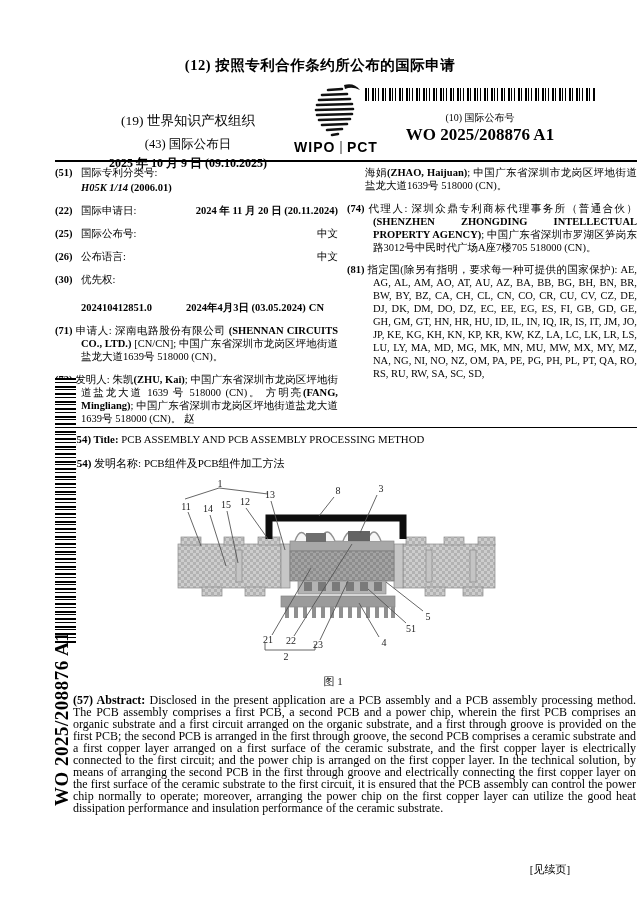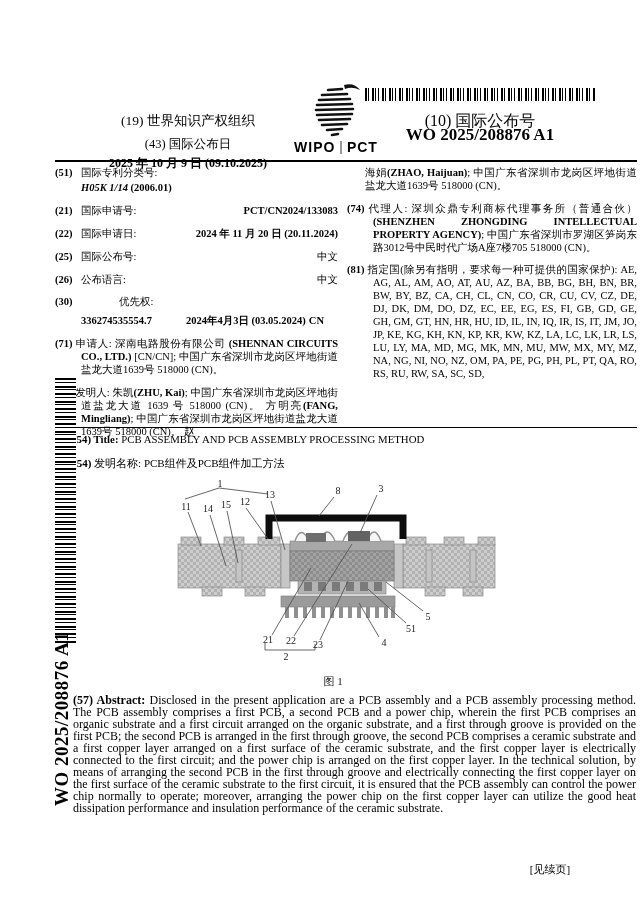--- a/index.html
+++ b/index.html
@@ -16,21 +16,21 @@
   .hdr-left .r1{font-size:13.5px;}
   .hdr-left .r2{font-size:13px;letter-spacing:8px;margin-top:2px;}
   .hdr-left .r3{font-size:12.5px;margin-top:6px;}
   .hdr-left .r4{font-size:12px;font-weight:bold;margin-top:2px;white-space:nowrap;}
   .logo-wrap{top:84px;left:300px;width:70px;text-align:center;}
   .logo-text{top:139px;left:272px;width:128px;text-align:right;font-family:"Liberation Sans","DejaVu Sans",sans-serif;
     font-size:14px;font-weight:bold;letter-spacing:1px;display:flex;align-items:center;justify-content:center;gap:5px;}
   .logo-sep{display:inline-block;width:1.5px;height:13px;background:#9a9a9a;}
   .barcode-h{top:88px;left:365px;width:230px;height:13px;
     background:repeating-linear-gradient(90deg,#000 0 2px,#fff 2px 3px,#000 3px 4px,#fff 4px 7px,#000 7px 9px,#fff 9px 10px,#000 10px 11px,#fff 11px 13px,#000 13px 14px,#fff 14px 17px);}
-  .pubno-label{top:111px;left:365px;width:230px;text-align:center;font-size:16px;}
+  .pubno-label{top:111px;left:365px;width:230px;text-align:center;font-size:10px;}
   .pubno-value{top:125px;left:365px;width:230px;text-align:center;font-size:17px;font-weight:bold;white-space:nowrap;}
   .rule1{top:160px;left:55px;width:582px;height:1.6px;background:#000;}
   
   .cols{top:167px;left:55px;width:582px;font-size:10.5px;line-height:12.9px;}
   .col-l{position:absolute;left:0;top:0;width:283px;}
   .col-r{position:absolute;left:292px;top:0;width:290px;}
   .frow{display:flex;margin-bottom:10px;}
   .frow .tag{font-weight:bold;width:26px;flex:0 0 26px;}
   .frow .lbl{white-space:nowrap;}
   .frow .val{margin-left:auto;text-align:right;}
@@ -58,20 +58,21 @@
   .side-pubno{top:806px;left:51px;transform:rotate(-90deg);transform-origin:0 0;
     font-size:19px;font-weight:bold;white-space:nowrap;letter-spacing:.5px;}
   
   .continued{top:862px;left:490px;width:120px;text-align:center;font-size:11px;}
 </style>
 </head>
 <body>
 
 <div id="page">
 
+  <div class="abs hdr-line12">(12) 按照专利合作条约所公布的国际申请</div>
 
   <div class="abs hdr-left">
     <div class="r1">(19) 世界知识产权组织</div>
     <div class="r3">(43) 国际公布日</div>
     <div class="r4">2025 年 10 月 9 日 (09.10.2025)</div>
   </div>
 
   <div class="abs logo-wrap">
     <svg width="62" height="56" viewBox="0 0 62 56">
       <g stroke="#111" stroke-width="2.6" stroke-linecap="round">
@@ -105,50 +106,45 @@
     <div class="col-l">
 
       <div class="frow" style="margin-bottom:2px;">
         <span class="tag">(51)</span>
         <span class="lbl">国际专利分类号:</span>
       </div>
       <div class="ipc-val" style="margin-bottom:10px;">
         <span class="ipc-class">H05K 1/14</span><span> (2006.01)</span>
       </div>
 
-      <div class="frow">
-        <span class="tag">(21)</span>
-        <span class="lbl">国际申请号:</span>
-        <span class="val b">PCT/CN2024/133083</span>
-      </div>
 
       <div class="frow">
         <span class="tag">(22)</span>
         <span class="lbl">国际申请日:</span>
         <span class="val b">2024 年 11 月 20 日 (20.11.2024)</span>
       </div>
 
       <div class="frow">
         <span class="tag">(25)</span>
         <span class="lbl">国际公布号:</span>
         <span class="val">中文</span>
       </div>
 
       <div class="frow">
         <span class="tag">(26)</span>
         <span class="lbl">公布语言:</span>
         <span class="val">中文</span>
       </div>
 
-      <div class="frow" style="margin-bottom:6px;gap:38px;">
+      <div class="frow" style="margin-bottom:16px;">
         <span class="tag">(30)</span>
         <span class="lbl">优先权:</span>
       </div>
       <div class="prio-vals" style="margin-bottom:10px;">
-        <span>336274535554.7</span>
+        <span>202410412851.0</span>
         <span class="pv2">2024年4月3日 (03.05.2024)</span>
         <span class="pv3">CN</span>
       </div>
 
       <div class="hang">
         <span class="tag">(71)</span>
         <span>申请人: 深南电路股份有限公司 </span><b>(SHENNAN CIRCUITS CO., LTD.)</b><span> [CN/CN]; 中国广东省深圳市龙岗区坪地街道盐龙大道1639号 518000 (CN)。</span>
       </div>
 
       <div class="hang">

